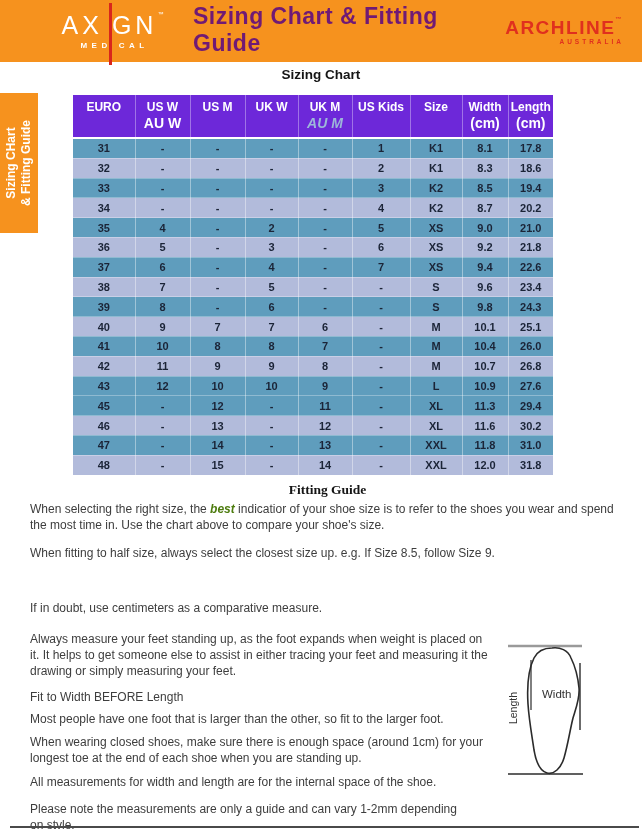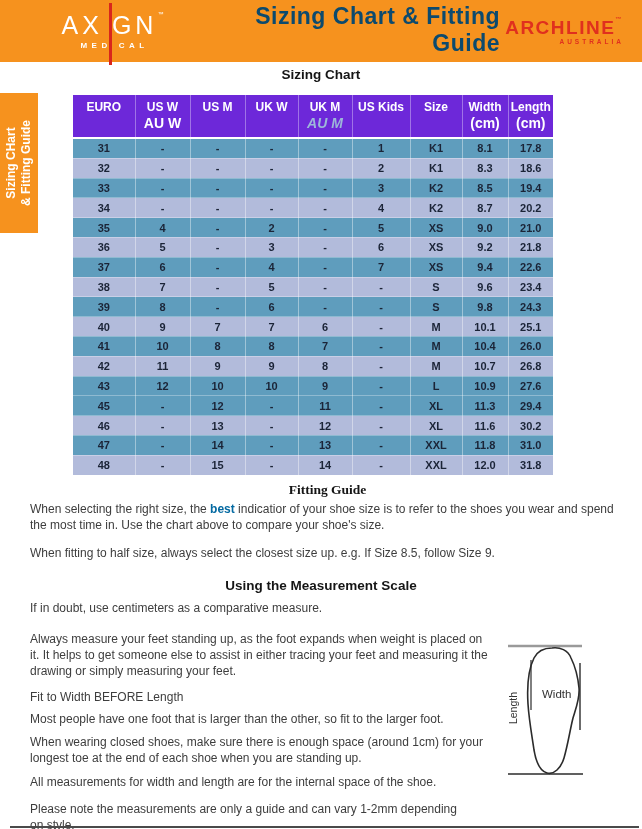--- a/index.html
+++ b/index.html
@@ -9,21 +9,21 @@
   
   .topbar{position:absolute;left:0;top:0;width:642px;height:62px;background:#f6921e;
           display:flex;align-items:center;}
   .axign{position:relative;margin-left:52px;width:125px;color:#fff;text-align:center;}
   .axign-word{font-size:25px;letter-spacing:4px;font-weight:400;line-height:1;}
   .axign-gap{display:inline-block;width:9px;}
   .axign-sub{font-size:8px;letter-spacing:4.5px;font-weight:700;margin-top:3px;}
   .axign-sub .axign-gap{width:7px;}
   .axign-line{position:absolute;left:57px;top:-10px;height:62px;width:2.5px;background:#d9261c;}
   .tm{font-size:6px;vertical-align:top;position:relative;top:-2px;}
-  .header-title{flex:1;text-align:right;color:#0c4a6e;font-weight:700;font-size:23px;
+  .header-title{flex:1;text-align:left;color:#701a75;font-weight:700;font-size:23px;
                 letter-spacing:.5px;padding-bottom:2px;margin-left:16px;}
   .archline{margin-right:14px;width:128px;text-align:center;color:#e0301e;}
   .arch-word{font-size:19px;font-weight:700;letter-spacing:1.5px;line-height:1;}
   .arch-sub{font-size:6.5px;font-weight:700;letter-spacing:3px;text-align:right;
             margin-right:4px;margin-top:1px;}
 
   
   .side-tab{position:absolute;left:0;top:93px;width:38px;height:140px;background:#f6921e;
             display:flex;align-items:center;justify-content:center;}
   .side-tab-text{transform:rotate(-90deg);white-space:nowrap;color:#fff;font-weight:700;
@@ -50,21 +50,21 @@
   .size-table th .h2.muted{color:#9db7d9;font-style:italic;}
   .size-table td{height:18.8px;text-align:center;font-size:11px;font-weight:700;color:#1b2437;
                  border-right:1px solid rgba(255,255,255,.4);
                  border-bottom:1px solid rgba(255,255,255,.3);padding:0;}
   .size-table td:last-child{border-right:none;}
   .size-table tr.teal td{background:#5f9dbd;}
   .size-table tr.lav td{background:#b2bbdb;}
 
   
   .para{position:absolute;margin:0;color:#3d3d3d;font-size:12px;line-height:16px;left:30px;}
-  .para b{color:#0369a1;}
+  .para b{color:#4d7c0f;font-style:italic;}
   #p-fg1{top:501px;width:600px;}
   #p-fg2{top:545px;width:600px;}
   #p-ms0{top:600px;width:460px;}
   #p-ms1{top:631px;width:458px;}
   #p-ms2{top:689px;width:458px;}
   #p-ms3{top:711px;width:470px;}
   #p-ms4{top:734px;width:455px;}
   #p-ms5{top:774px;width:470px;}
   #p-ms6{top:801px;width:432px;}
 
@@ -336,21 +336,20 @@
           <td>12.0</td>
           <td>31.8</td>
         </tr>
       </tbody>
   </table>
 
   <h2 class="h-section" id="fitting-heading">Fitting Guide</h2>
   <p class="para" id="p-fg1"><span>When selecting the right size, the </span><b>best</b><span> indicatior of your shoe size is to refer to the shoes you wear and spend the most time in. Use the chart above to compare your shoe's size.</span></p>
   <p class="para" id="p-fg2">When fitting to half size, always select the closest size up. e.g. If Size 8.5, follow Size 9.</p>
 
-  <h2 class="h-section" id="measure-heading">Using the Measurement Scale</h2>
   <p class="para" id="p-ms0">If in doubt, use centimeters as a comparative measure.</p>
   <p class="para" id="p-ms1">Always measure your feet standing up, as the foot expands when weight is placed on it. It helps to get someone else to assist in either tracing your feet and measuring it the drawing or simply measuring your feet.</p>
   <p class="para" id="p-ms2">Fit to Width BEFORE Length</p>
   <p class="para" id="p-ms3">Most people have one foot that is larger than the other, so fit to the larger foot.</p>
   <p class="para" id="p-ms4">When wearing closed shoes, make sure there is enough space (around 1cm) for your longest toe at the end of each shoe when you are standing up.</p>
   <p class="para" id="p-ms5">All measurements for width and length are for the internal space of the shoe.</p>
   <p class="para" id="p-ms6">Please note the measurements are only a guide and can vary 1-2mm depending on style.</p>
 
   <svg class="foot-diagram" width="140" height="145" viewBox="0 0 140 145">
     <line x1="10" y1="10" x2="84" y2="10" stroke="#9a9a9a" stroke-width="2.4"></line>

